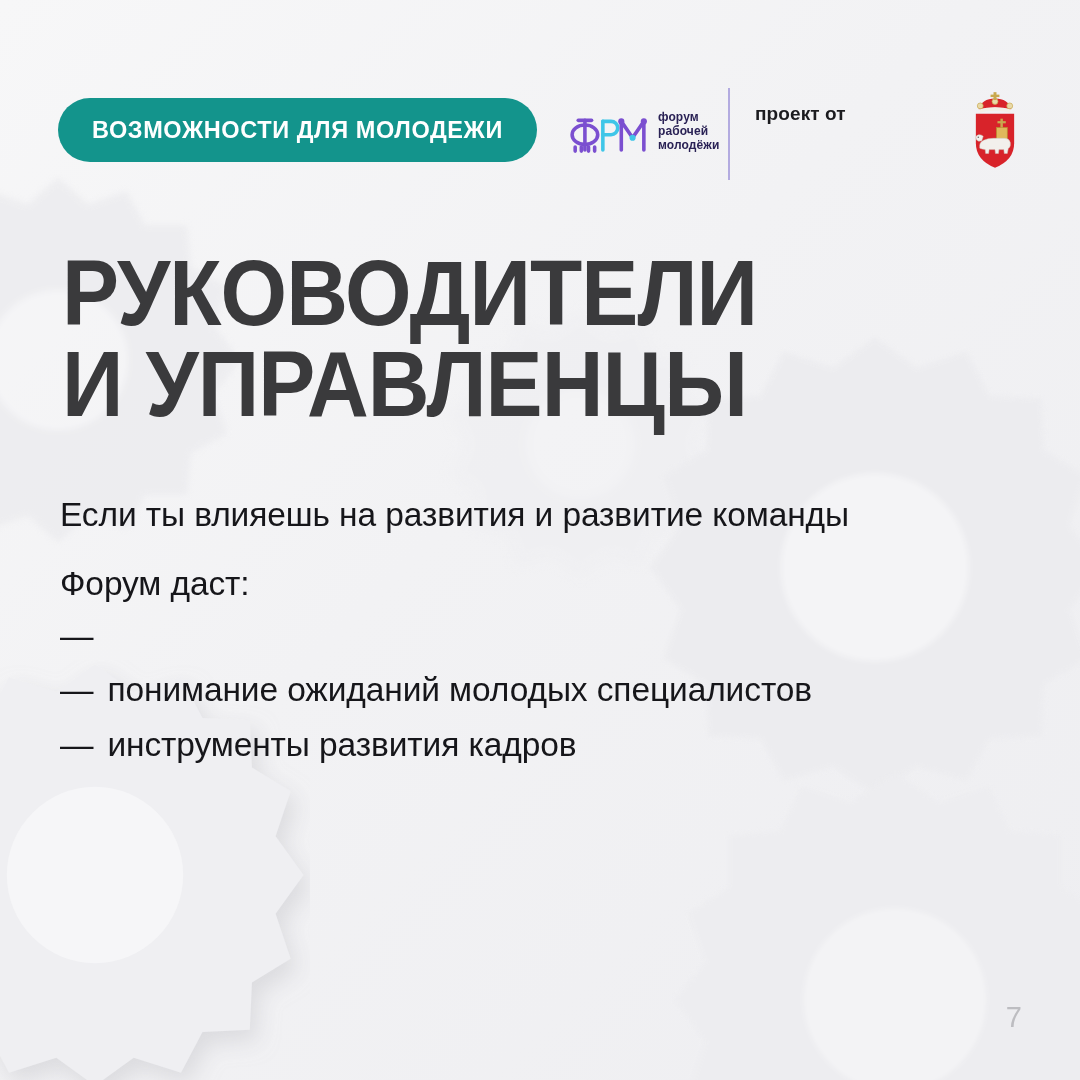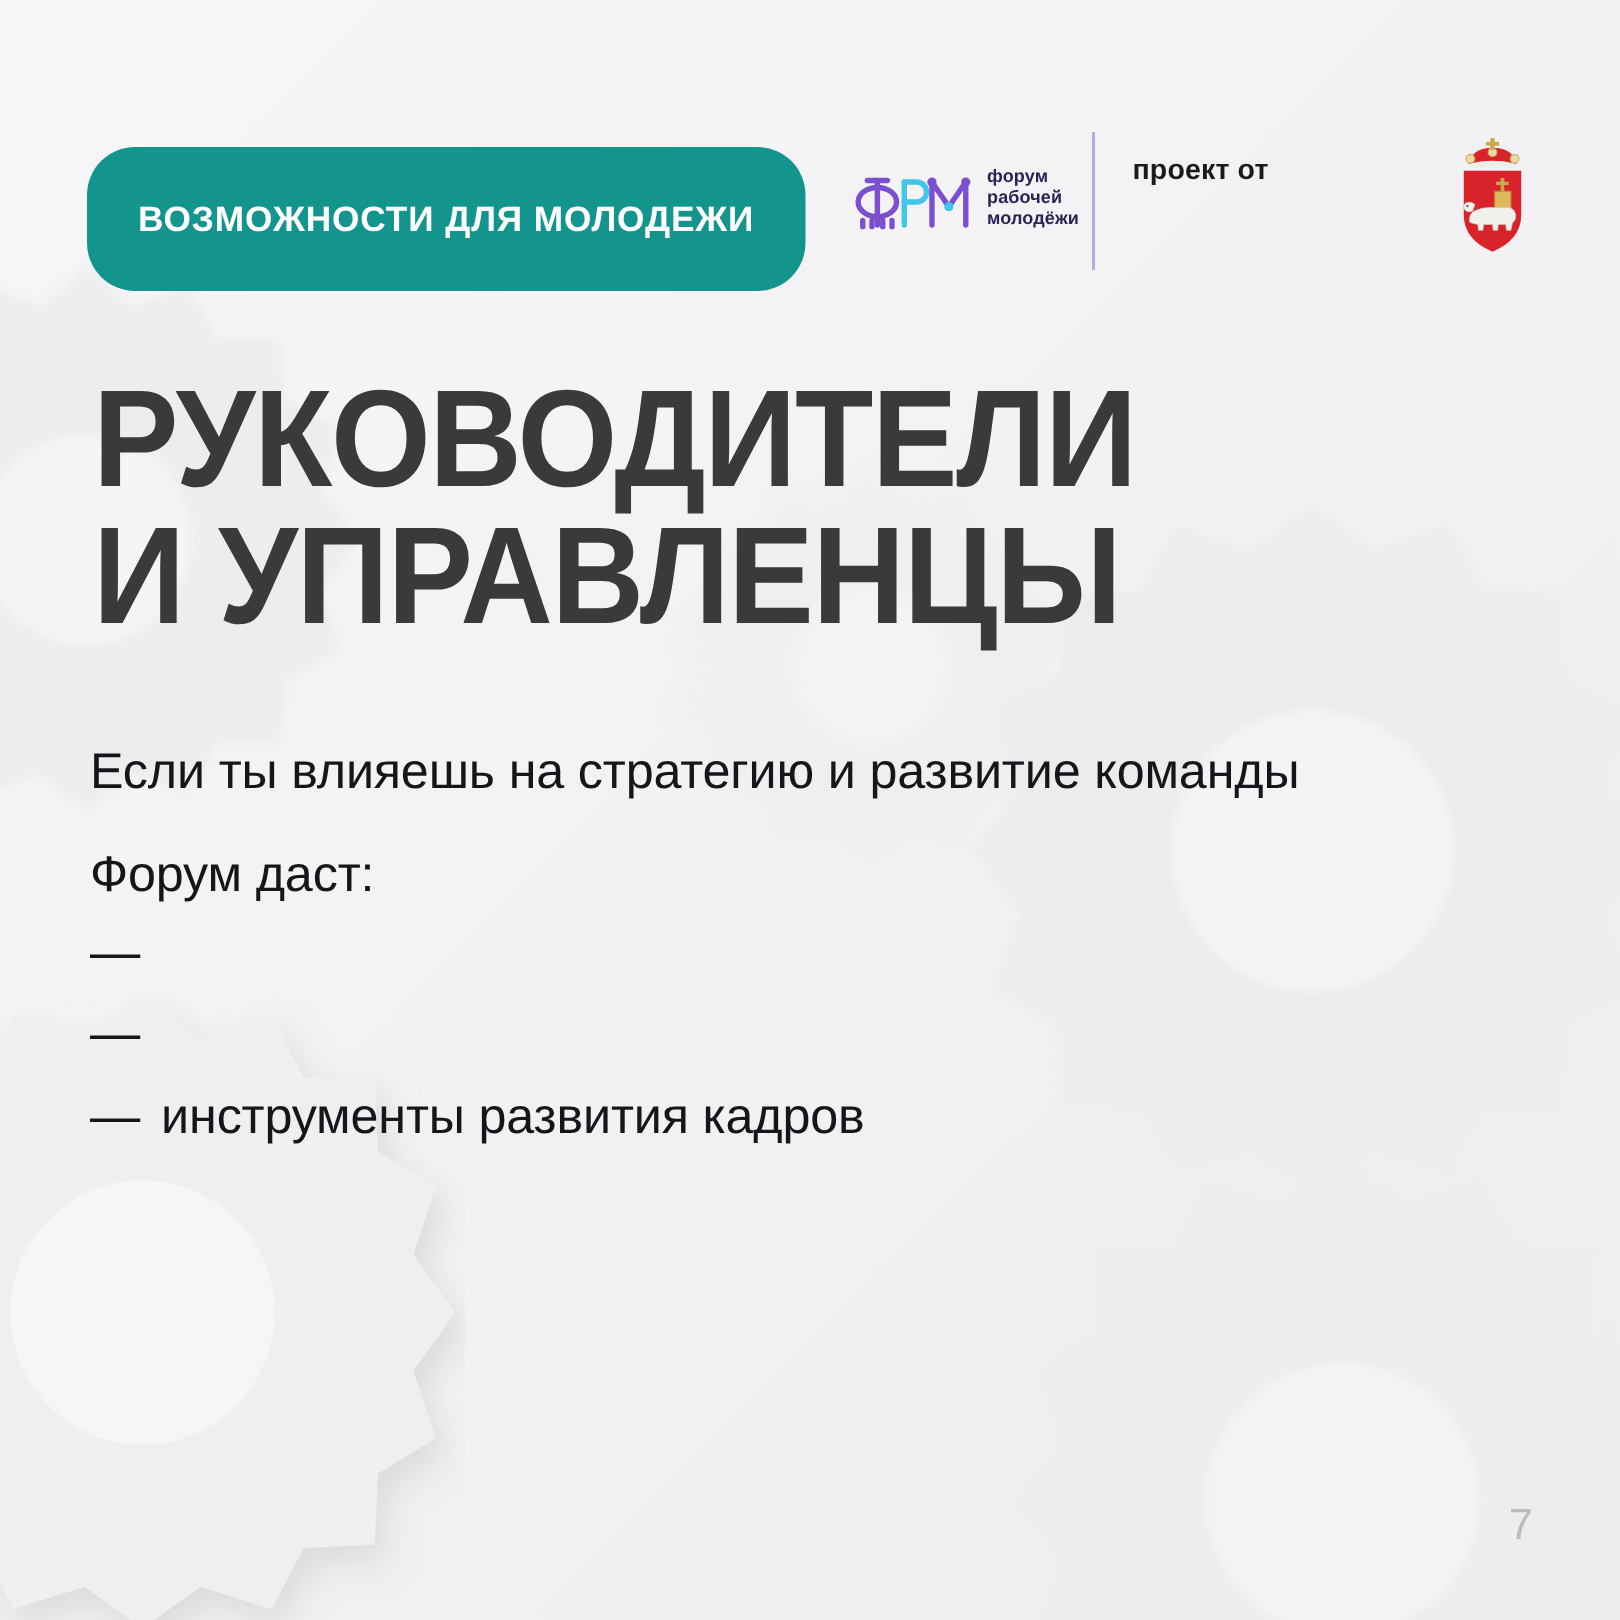--- a/index.html
+++ b/index.html
@@ -53,21 +53,21 @@
     width: 1080px;
     height: 200px;
     z-index: 5;
   }
 
   .badge {
     position: absolute;
     left: 58px;
     top: 98px;
     height: 64px;
-    padding: 16px 34px;
+    padding: 0 34px;
     border-radius: 32px;
     background: #13948c;
     color: #ffffff;
     font-size: 23.5px;
     font-weight: bold;
     letter-spacing: .6px;
     text-transform: uppercase;
     display: flex;
     align-items: center;
     justify-content: center;
@@ -328,30 +328,31 @@
 
   </div>
 
   <div class="content">
 
     <div class="headline">
       <span class="hl-line">РУКОВОДИТЕЛИ</span>
       <span class="hl-line">И УПРАВЛЕНЦЫ</span>
     </div>
 
-    <div class="lead">Если ты влияешь на стратегию и развитие команды</div>
+    <div class="lead">Если ты влияешь на развития и развитие команды</div>
 
     <div class="forum-block">
       <div class="forum-title">Форум даст:</div>
       <ul class="bullets">
         <li>
           <span class="dash">—</span>
         </li>
         <li>
           <span class="dash">—</span>
+          <span>понимание ожиданий молодых специалистов</span>
         </li>
         <li>
           <span class="dash">—</span>
           <span>инструменты развития кадров</span>
         </li>
       </ul>
     </div>
 
   </div>
 

